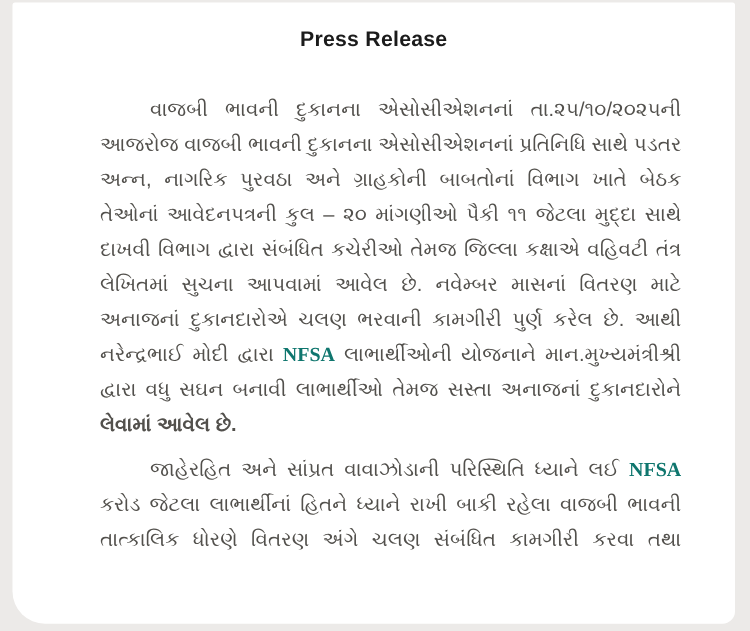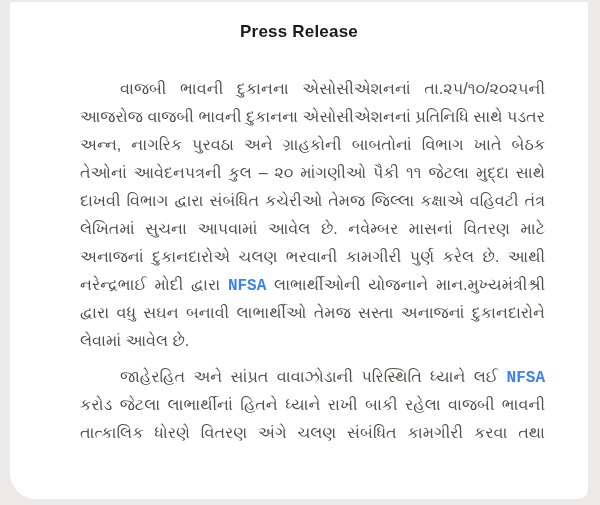--- a/index.html
+++ b/index.html
@@ -35,25 +35,25 @@
   .para + .para{margin-top:8px;}
   .jline{
     height:28px;
     line-height:28px;
     overflow:hidden;
     text-align:justify;
     text-align-last:justify;
     white-space:normal;
   }
   .jline.indent{padding-left:40px;}
-  .jline.last{text-align-last:left;}
+  .jline.last{text-align-last:left;font-weight:bold;}
   .latin-bold{
     font-weight:bold;
-    font-family:Liberation Mono, monospace;
-    color:#3b82f6;
+    font-family:Liberation Serif, serif;
+    color:#0f766e;
   }
 </style>
 </head>
 <body>
 
 <div class="page">
   <h1 class="title">Press Release</h1>
 
   <div class="doc-body">
 

